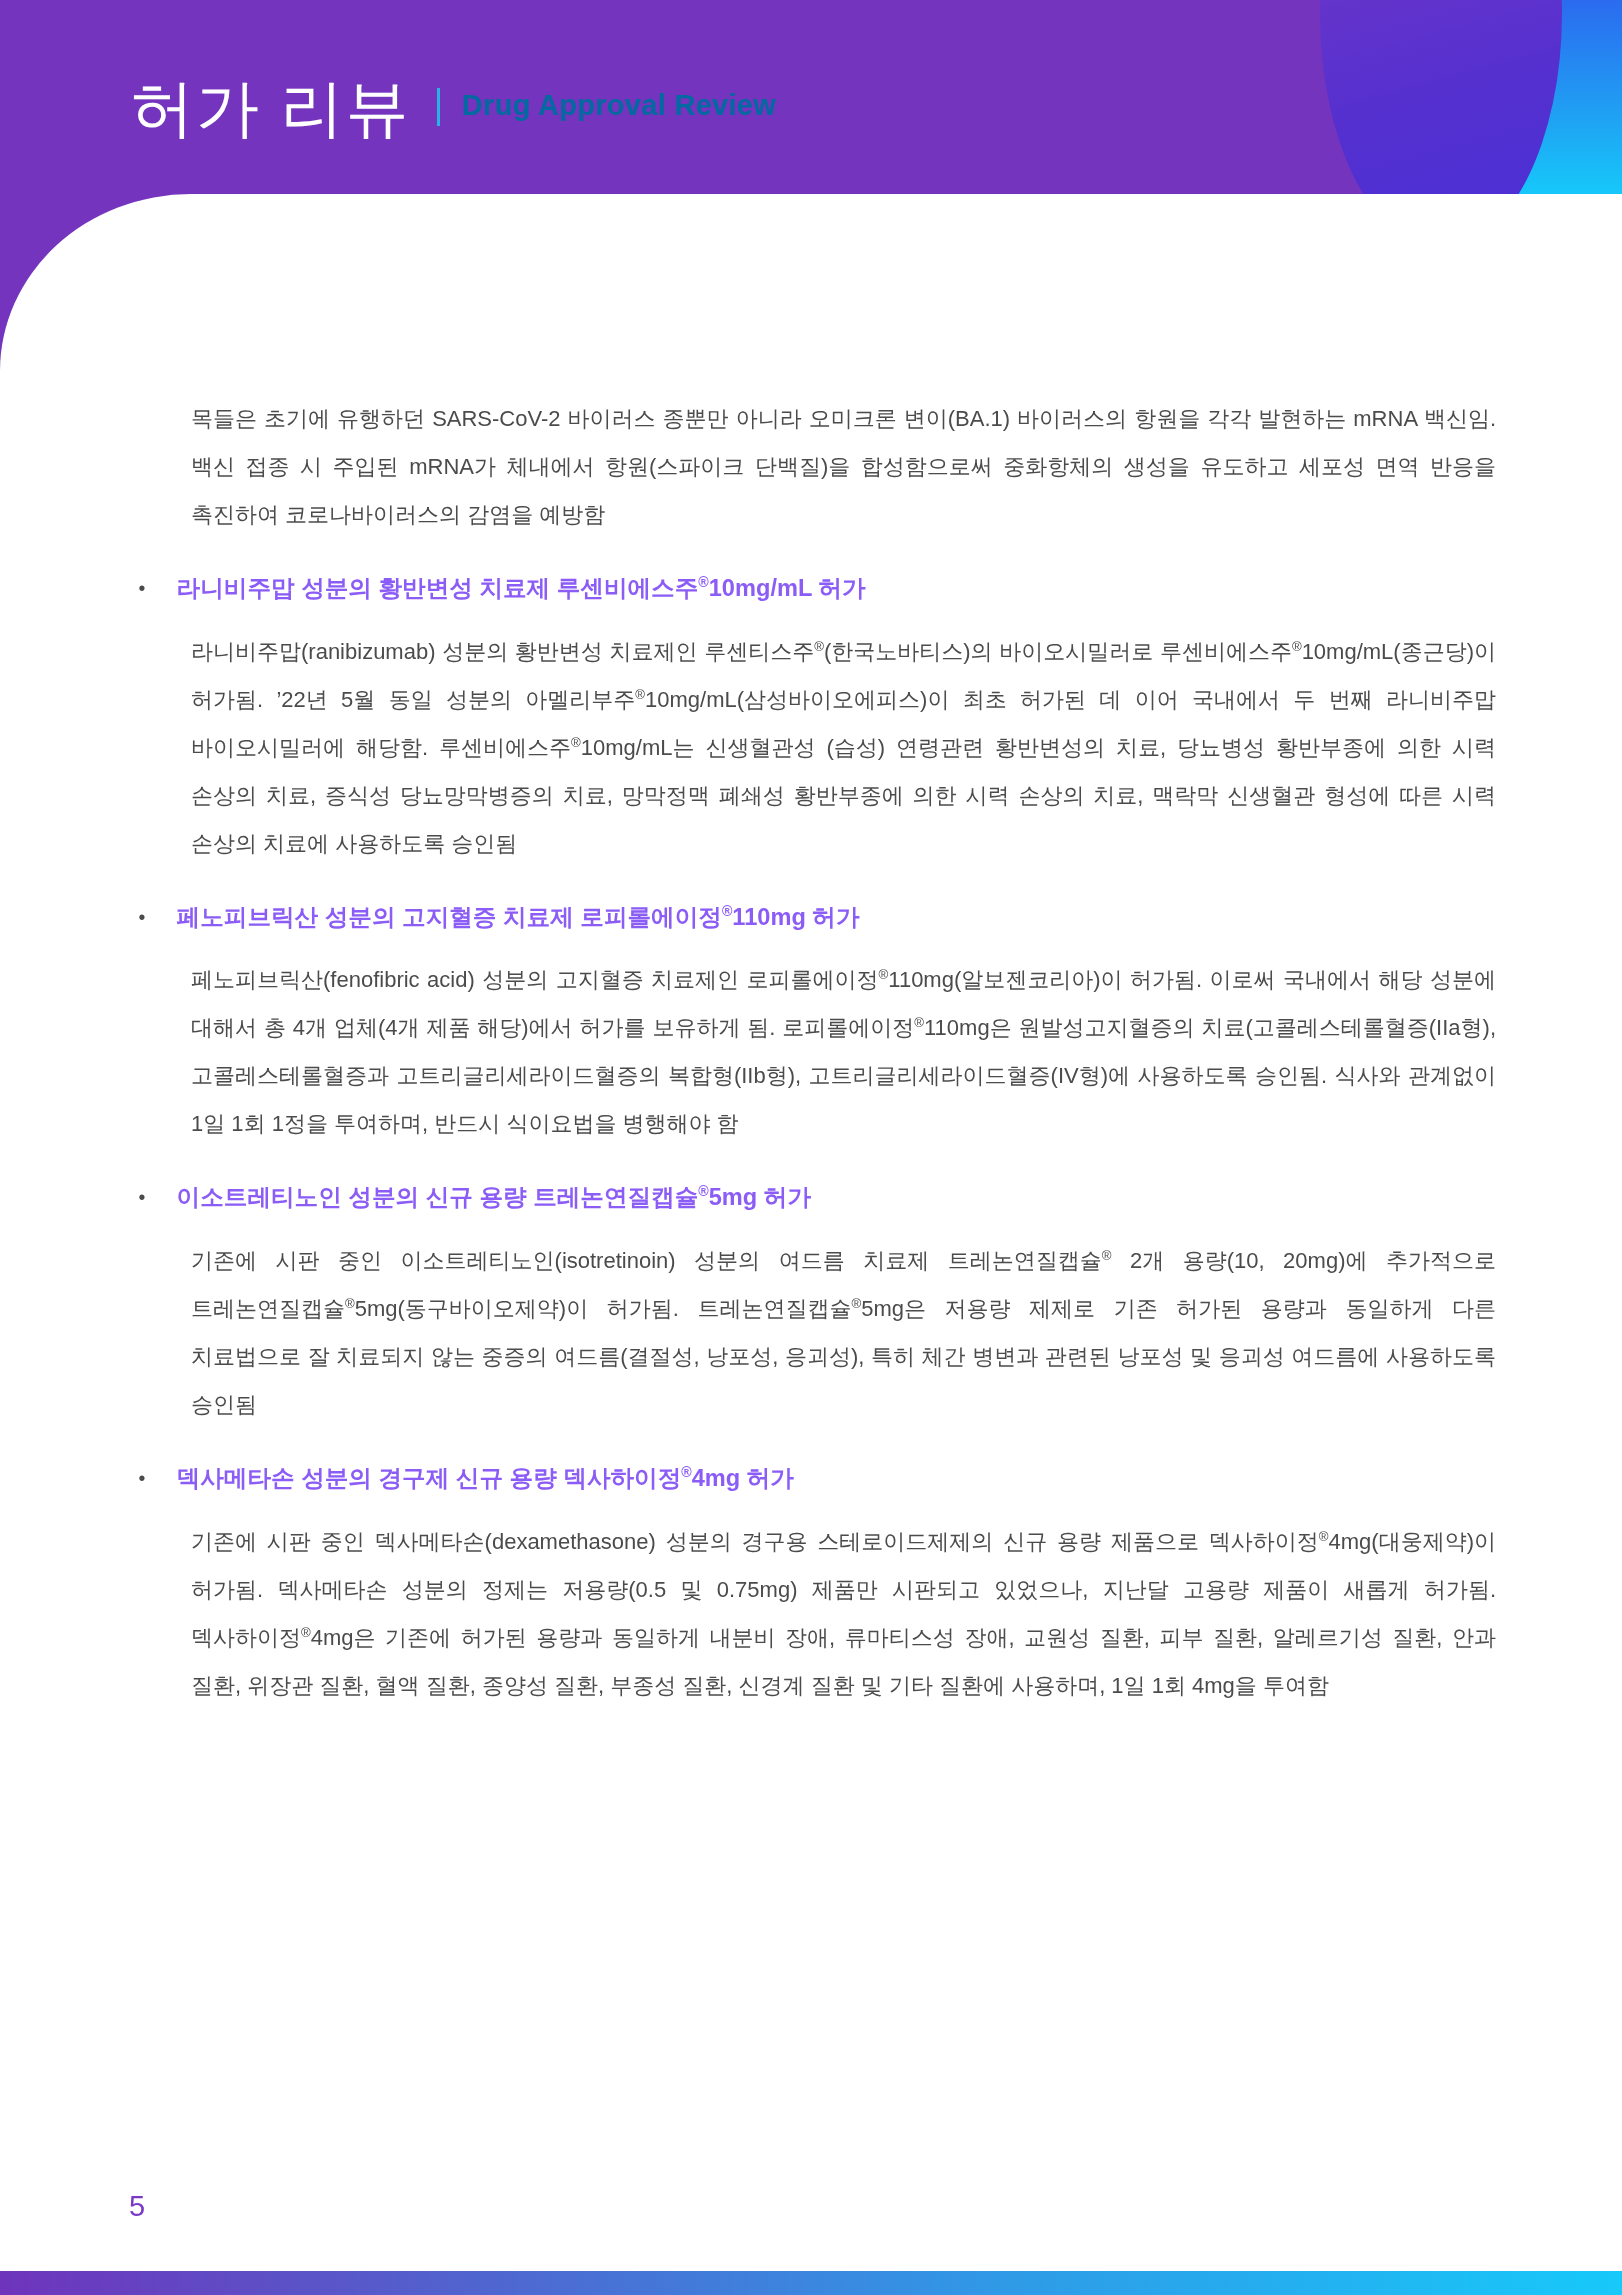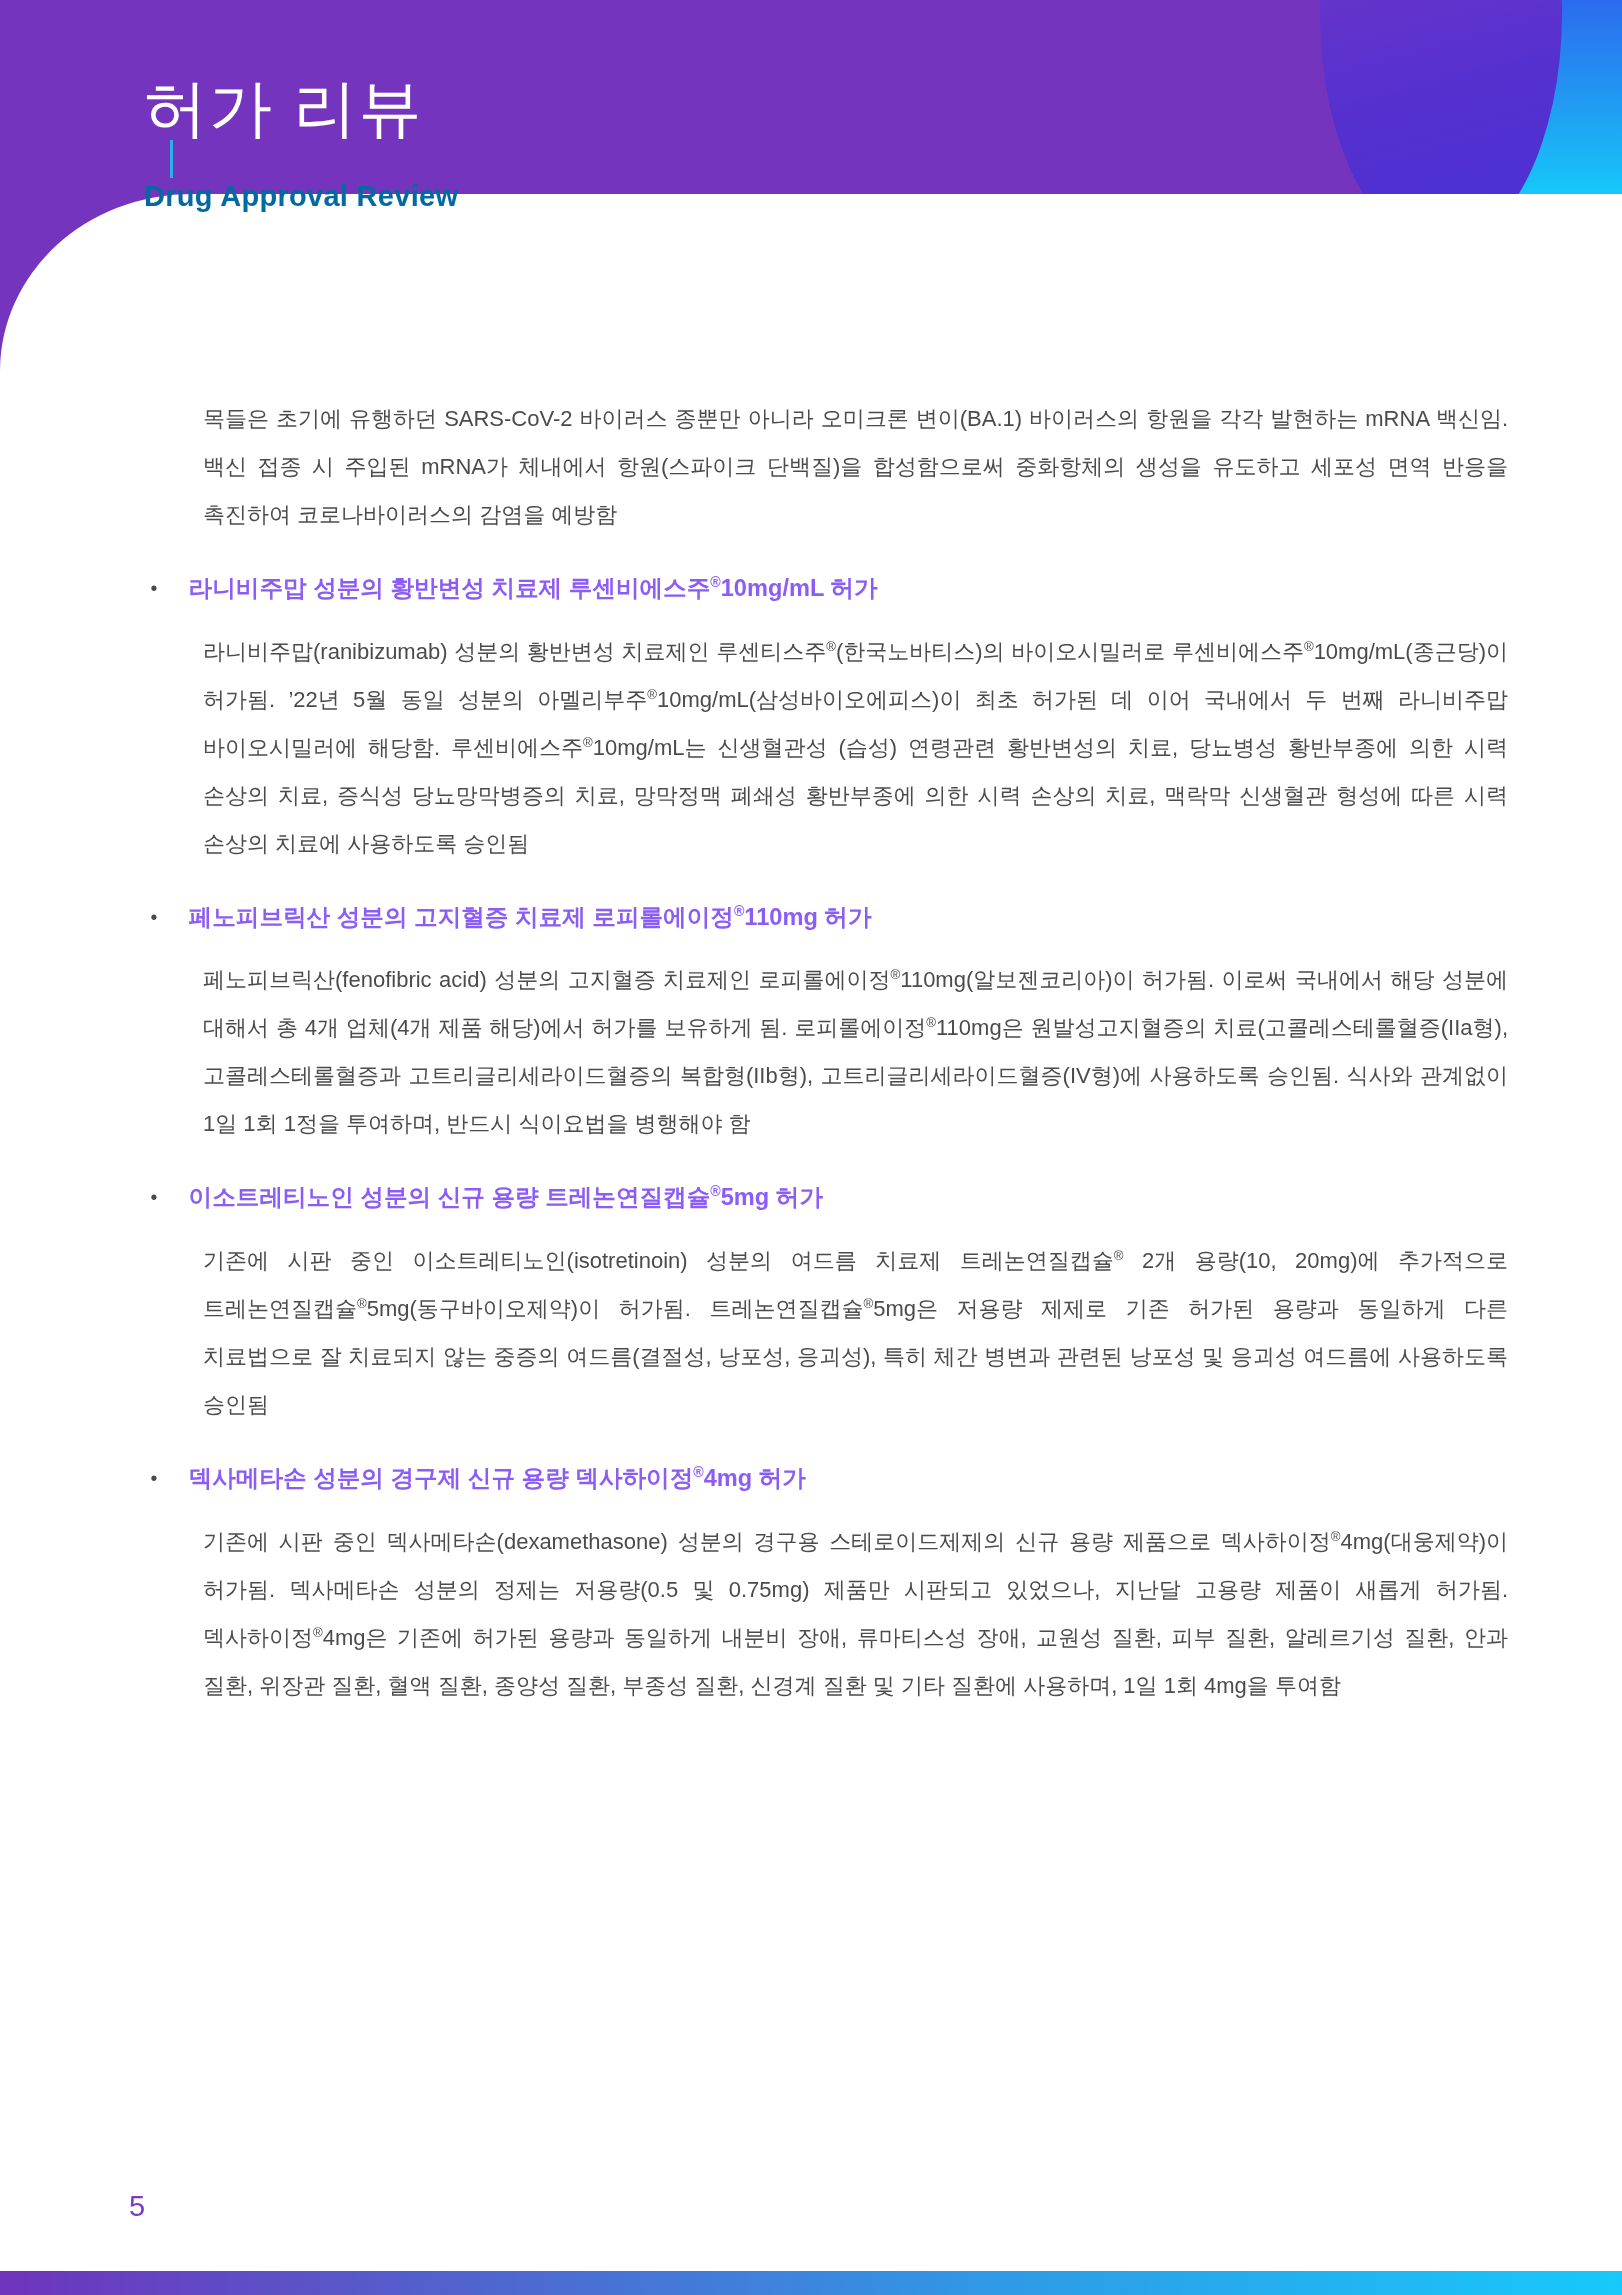--- a/index.html
+++ b/index.html
@@ -34,22 +34,22 @@
     width:203px; height:183px;
     background:#7434bd;
   }
   .white-curve {
     position:absolute; top:194px; left:0;
     width:1623px; height:275px;
     background:#ffffff;
     border-top-left-radius:191px 177px;
   }
   .title-row {
-    position:absolute; left:144px; top:77px;
-    display:flex; align-items:flex-start;flex-direction:column;
+    position:absolute; left:131px; top:77px;
+    display:flex; align-items:center;
   }
   .title-ko {
     color:#ffffff;
     font-size:63px; line-height:1;
     font-weight:100;
     letter-spacing:2px;
   }
   .title-sep {
     width:3.3px; height:38px;
     background:#29b2e8;
@@ -59,21 +59,21 @@
     color:#0369a1;
     font-size:29px; line-height:1;
     font-weight:bold;
     letter-spacing:0.3px;
     margin-bottom:5.2px;
   }
 
   
   .content {
     position:absolute;
-    left:203px; top:395px;
+    left:191px; top:395px;
     width:1305px;
     color:#4b4b4b;
   }
   .para {
     font-size:22px;
     line-height:48px;
     text-align:justify;
     margin:0 0 25px 0;
     word-break:keep-all;
   }

